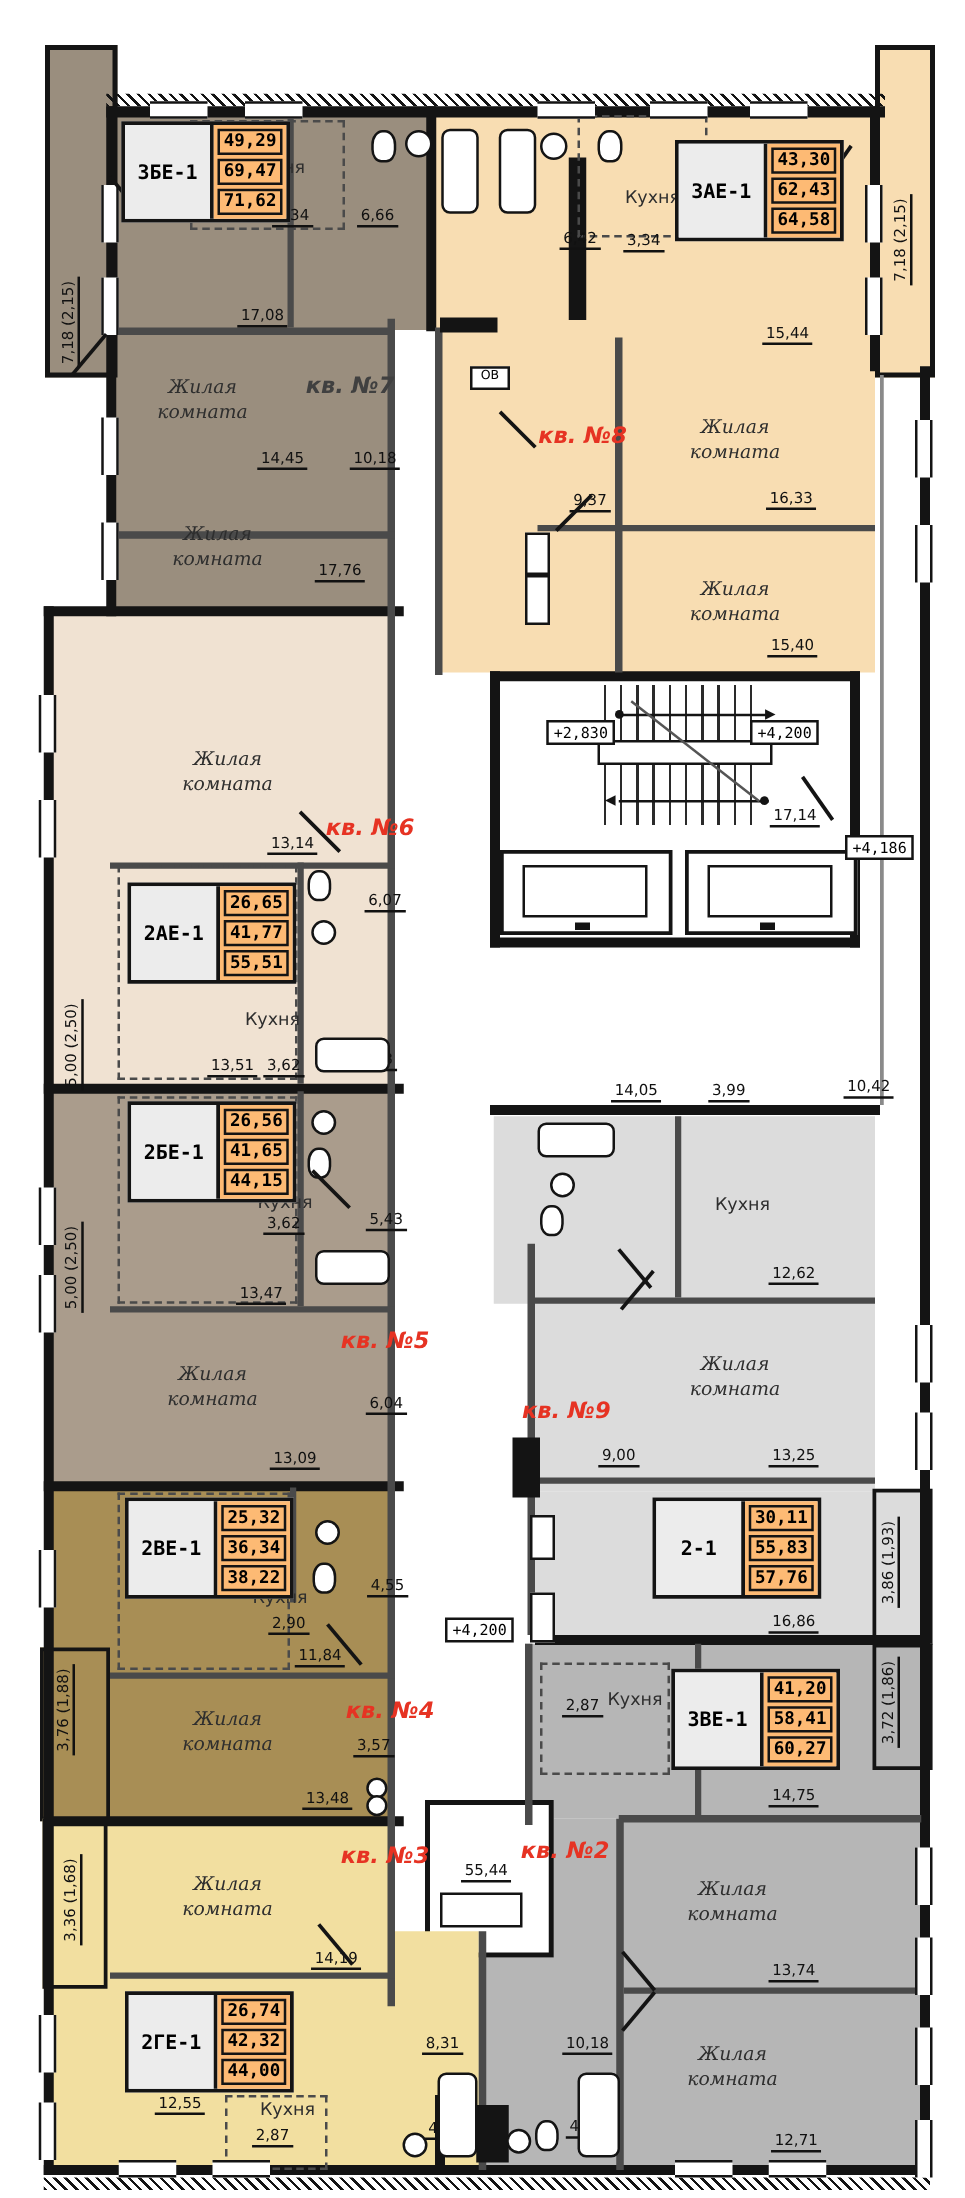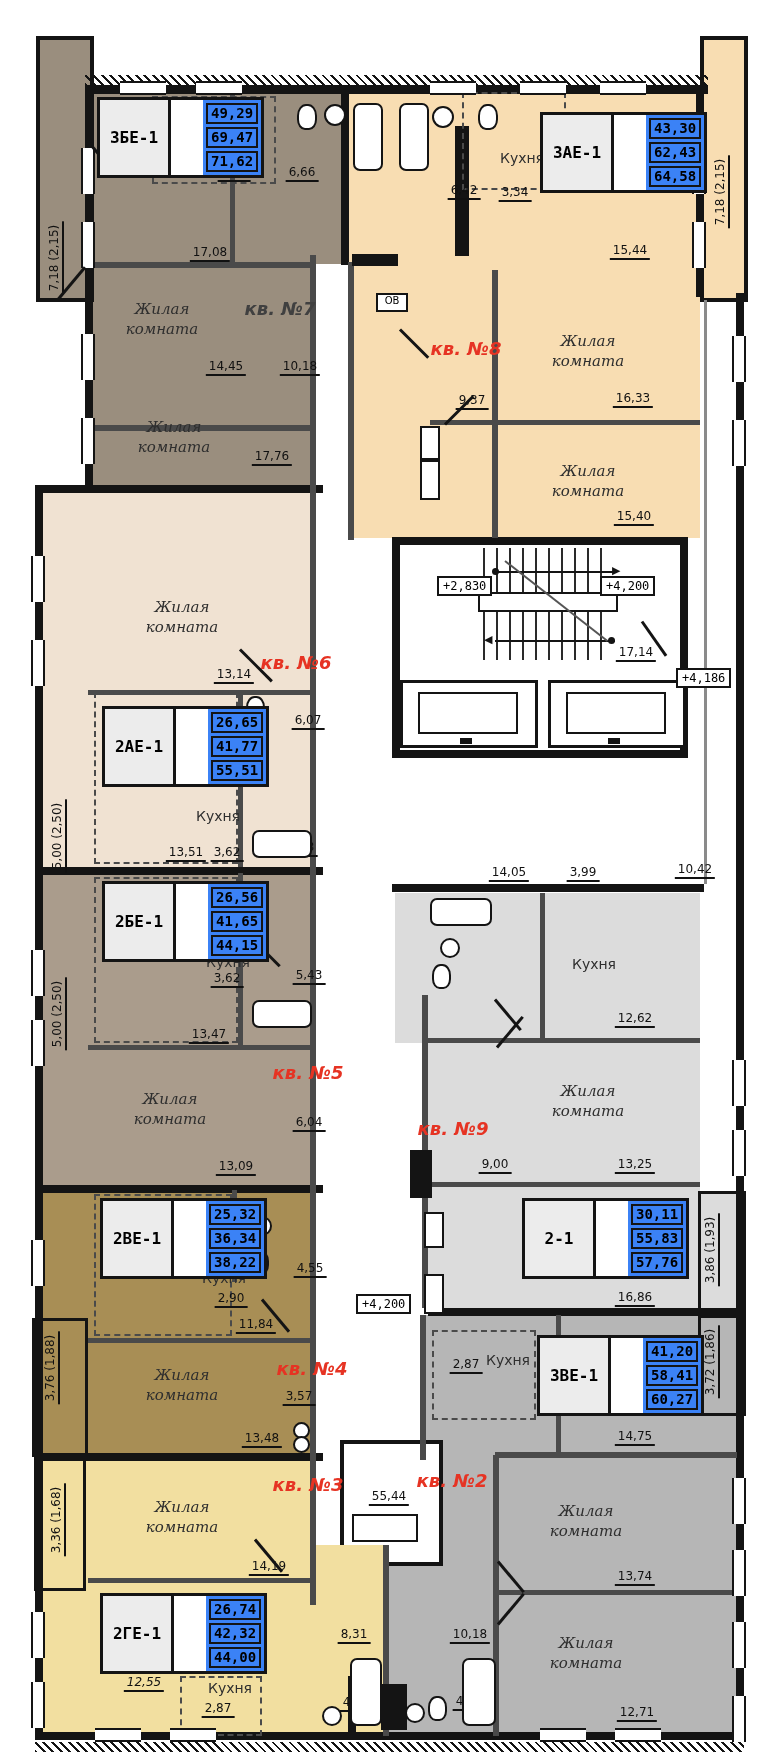--- a/index.html
+++ b/index.html
@@ -19,21 +19,21 @@
         color:#111;border-bottom:2px solid #111;padding:0 3px 1px;white-space:nowrap;}
   .room{position:absolute;transform:translateX(-50%);width:96px;text-align:center;
         font:italic 15px "DejaVu Serif",serif;color:#2e2e2e;line-height:1.3;}
   .kit{position:absolute;transform:translateX(-50%);font:14px "DejaVu Sans",sans-serif;
        color:#2e2e2e;white-space:nowrap;}
   .red{position:absolute;transform:translateX(-50%);font:italic 18px "DejaVu Sans",sans-serif;
        white-space:nowrap;font-weight:bold;}
   .blk{position:absolute;display:flex;background:#fff;border:3px solid #141414;z-index:6;}
   .tcell{min-width:62px;display:flex;align-items:center;justify-content:center;background:#ececec;
          border-right:3px solid #141414;font:bold 16px "DejaVu Sans Mono",monospace;padding:0 3px;}
-  .vals{display:flex;flex-direction:column;gap:3px;padding:3px;background:#3b82f6;margin-left:32px;}
+  .vals{display:flex;flex-direction:column;gap:3px;padding:3px;background:#fdba74;}
   .vals div{border:2px solid #141414;font:bold 14px "DejaVu Sans Mono",monospace;
             padding:0 3px;line-height:17px;}
   .lvl{position:absolute;background:#fff;border:2px solid #141414;font:12px "DejaVu Sans Mono",monospace;
        padding:0 4px;line-height:16px;z-index:6;white-space:nowrap;}
   .shv{position:absolute;transform:translate(-50%,-50%) rotate(-90deg);font-size:10px;color:#111;white-space:nowrap;}
   .shb{position:absolute;background:#fff;border:2px solid #141414;font-size:10px;line-height:12px;
        text-align:center;z-index:5;}
   .winv{position:absolute;width:10px;height:46px;background:#fff;border-left:2px solid #141414;
         border-right:2px solid #141414;z-index:4;}
   .winh{position:absolute;width:46px;height:10px;background:#fff;border-top:2px solid #141414;
@@ -320,42 +320,42 @@
   <div class="kit" style="left:230px;top:1680px;">Кухня</div>
 
   <div class="dim" style="left:234px;top:166px;">3,34</div>
   <div class="dim" style="left:302px;top:166px;">6,66</div>
   <div class="dim" style="left:210px;top:246px;">17,08</div>
   <div class="dim" style="left:226px;top:360px;">14,45</div>
   <div class="dim" style="left:300px;top:360px;">10,18</div>
   <div class="dim" style="left:272px;top:450px;">17,76</div>
   <div class="dim" style="left:464px;top:184px;">6,42</div>
   <div class="dim" style="left:515px;top:186px;">3,34</div>
-  <div class="dim" style="left:630px;top:244px;">15,44</div>
+  <div class="dim" style="left:630px;top:260px;">15,44</div>
   <div class="dim" style="left:633px;top:392px;">16,33</div>
   <div class="dim" style="left:472px;top:394px;">9,37</div>
   <div class="dim" style="left:634px;top:510px;">15,40</div>
   <div class="dim" style="left:636px;top:646px;">17,14</div>
   <div class="dim" style="left:234px;top:668px;">13,14</div>
   <div class="dim" style="left:308px;top:714px;">6,07</div>
   <div class="dim" style="left:186px;top:846px;">13,51</div>
   <div class="dim" style="left:227px;top:846px;">3,62</div>
   <div class="dim" style="left:301px;top:841px;">5,43</div>
   <div class="dim" style="left:227px;top:972px;">3,62</div>
   <div class="dim" style="left:309px;top:969px;">5,43</div>
   <div class="dim" style="left:209px;top:1028px;">13,47</div>
   <div class="dim" style="left:309px;top:1116px;">6,04</div>
   <div class="dim" style="left:236px;top:1160px;">13,09</div>
   <div class="dim" style="left:310px;top:1262px;">4,55</div>
   <div class="dim" style="left:231px;top:1292px;">2,90</div>
   <div class="dim" style="left:256px;top:1318px;">11,84</div>
   <div class="dim" style="left:299px;top:1390px;">3,57</div>
   <div class="dim" style="left:262px;top:1432px;">13,48</div>
   <div class="dim" style="left:269px;top:1560px;">14,19</div>
-  <div class="dim" style="left:144px;top:1676px;font-style:italic;">12,55</div>
+  <div class="dim" style="left:144px;top:1676px;">12,55</div>
   <div class="dim" style="left:218px;top:1702px;">2,87</div>
   <div class="dim" style="left:354px;top:1628px;">8,31</div>
   <div class="dim" style="left:356px;top:1696px;">4,40</div>
   <div class="dim" style="left:509px;top:866px;">14,05</div>
   <div class="dim" style="left:583px;top:866px;">3,99</div>
   <div class="dim" style="left:695px;top:863px;">10,42</div>
   <div class="dim" style="left:635px;top:1012px;">12,62</div>
   <div class="dim" style="left:495px;top:1158px;">9,00</div>
   <div class="dim" style="left:635px;top:1158px;">13,25</div>
   <div class="dim" style="left:635px;top:1291px;">16,86</div>

